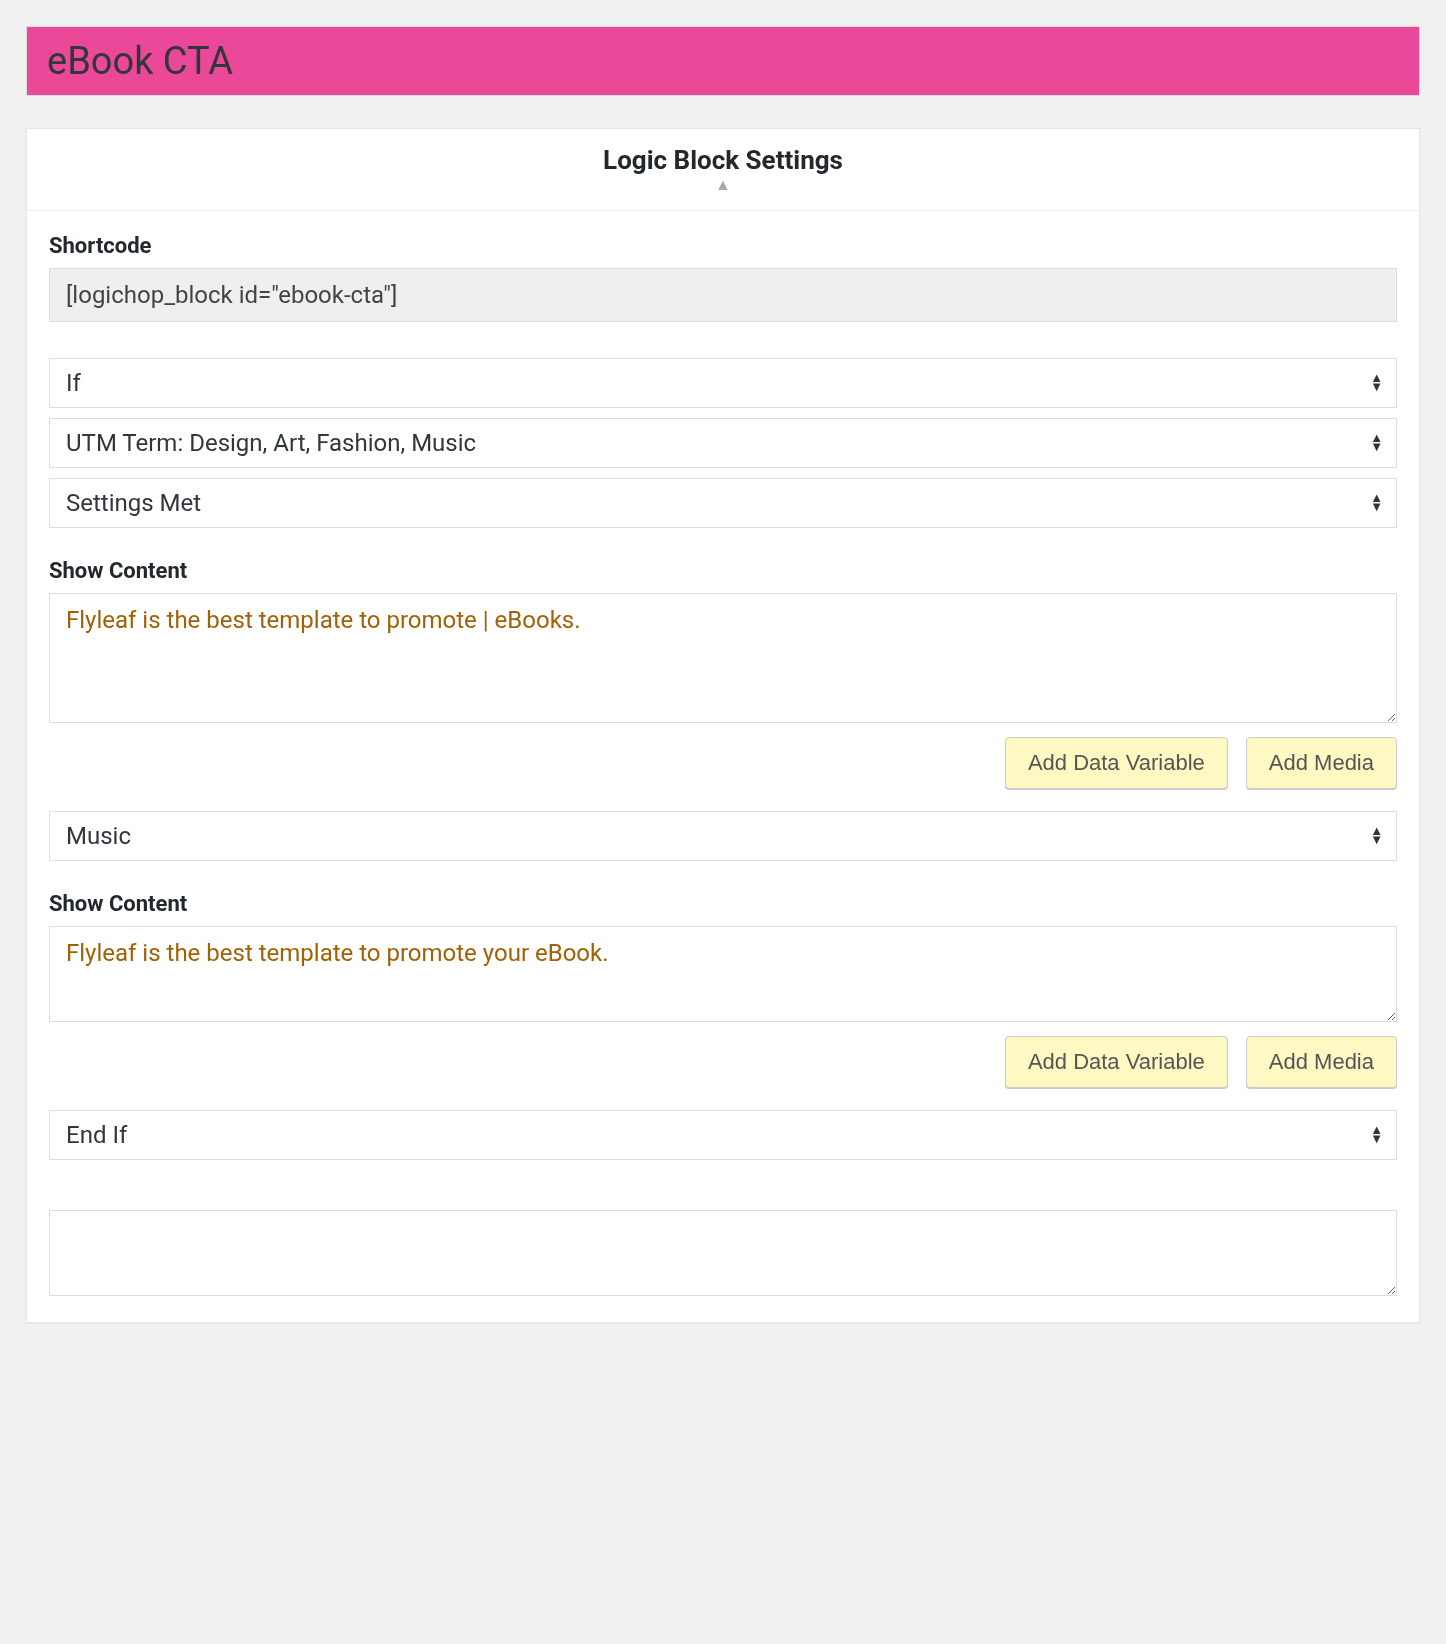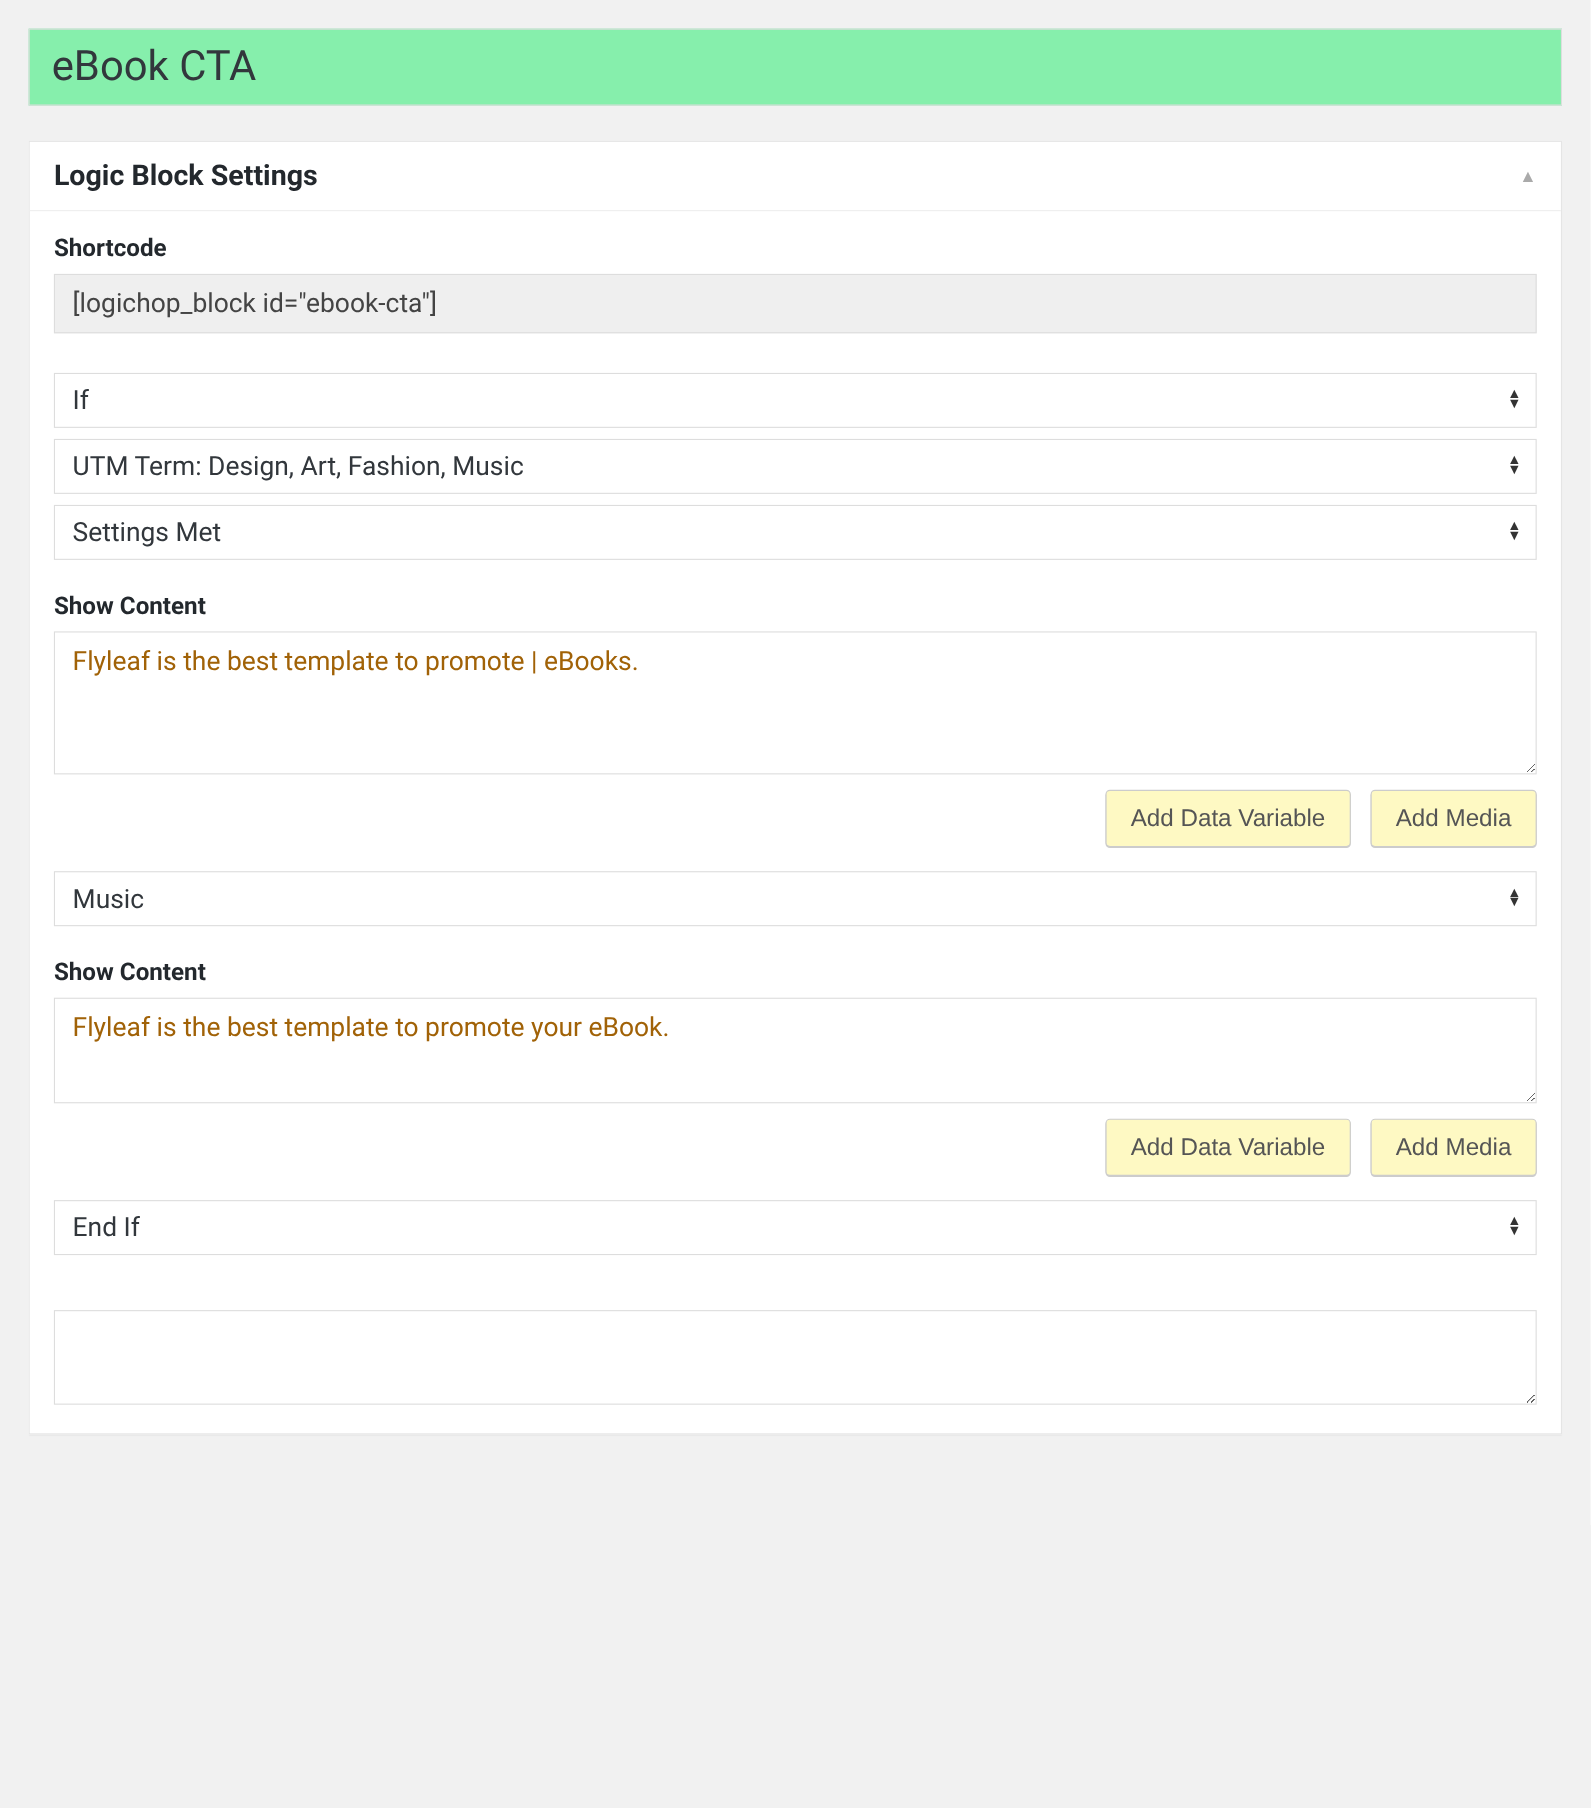--- a/index.html
+++ b/index.html
@@ -7,41 +7,42 @@
       margin: 0;
       padding: 0;
     }
     body {
       background: #f1f1f1;
       font-family: -apple-system, BlinkMacSystemFont, "Segoe UI", Roboto, Helvetica, Arial, sans-serif;
       padding: 26px;
       color: #32373c;
     }
     .title-box {
-      background: #86efac;
+      background: #ec4899;
       border: 1px solid #ddd;
       padding: 12px 20px;
       margin-bottom: 32px;
     }
     .title-box h1 {
       font-size: 38px;
       font-weight: 400;
       color: #32373c;
     }
     .postbox {
       background: #fff;
       border: 1px solid #e5e5e5;
       box-shadow: 0 1px 1px rgba(0,0,0,0.04);
     }
     .postbox-header {
       display: flex;
       justify-content: space-between;
       align-items: center;
       padding: 16px 22px;
       border-bottom: 1px solid #eee;
+      flex-direction: column;
     }
     .postbox-header h2 {
       font-size: 26px;
       font-weight: 700;
       color: #23282d;
     }
     .toggle-icon {
       color: #aaa;
       font-size: 16px;
     }

